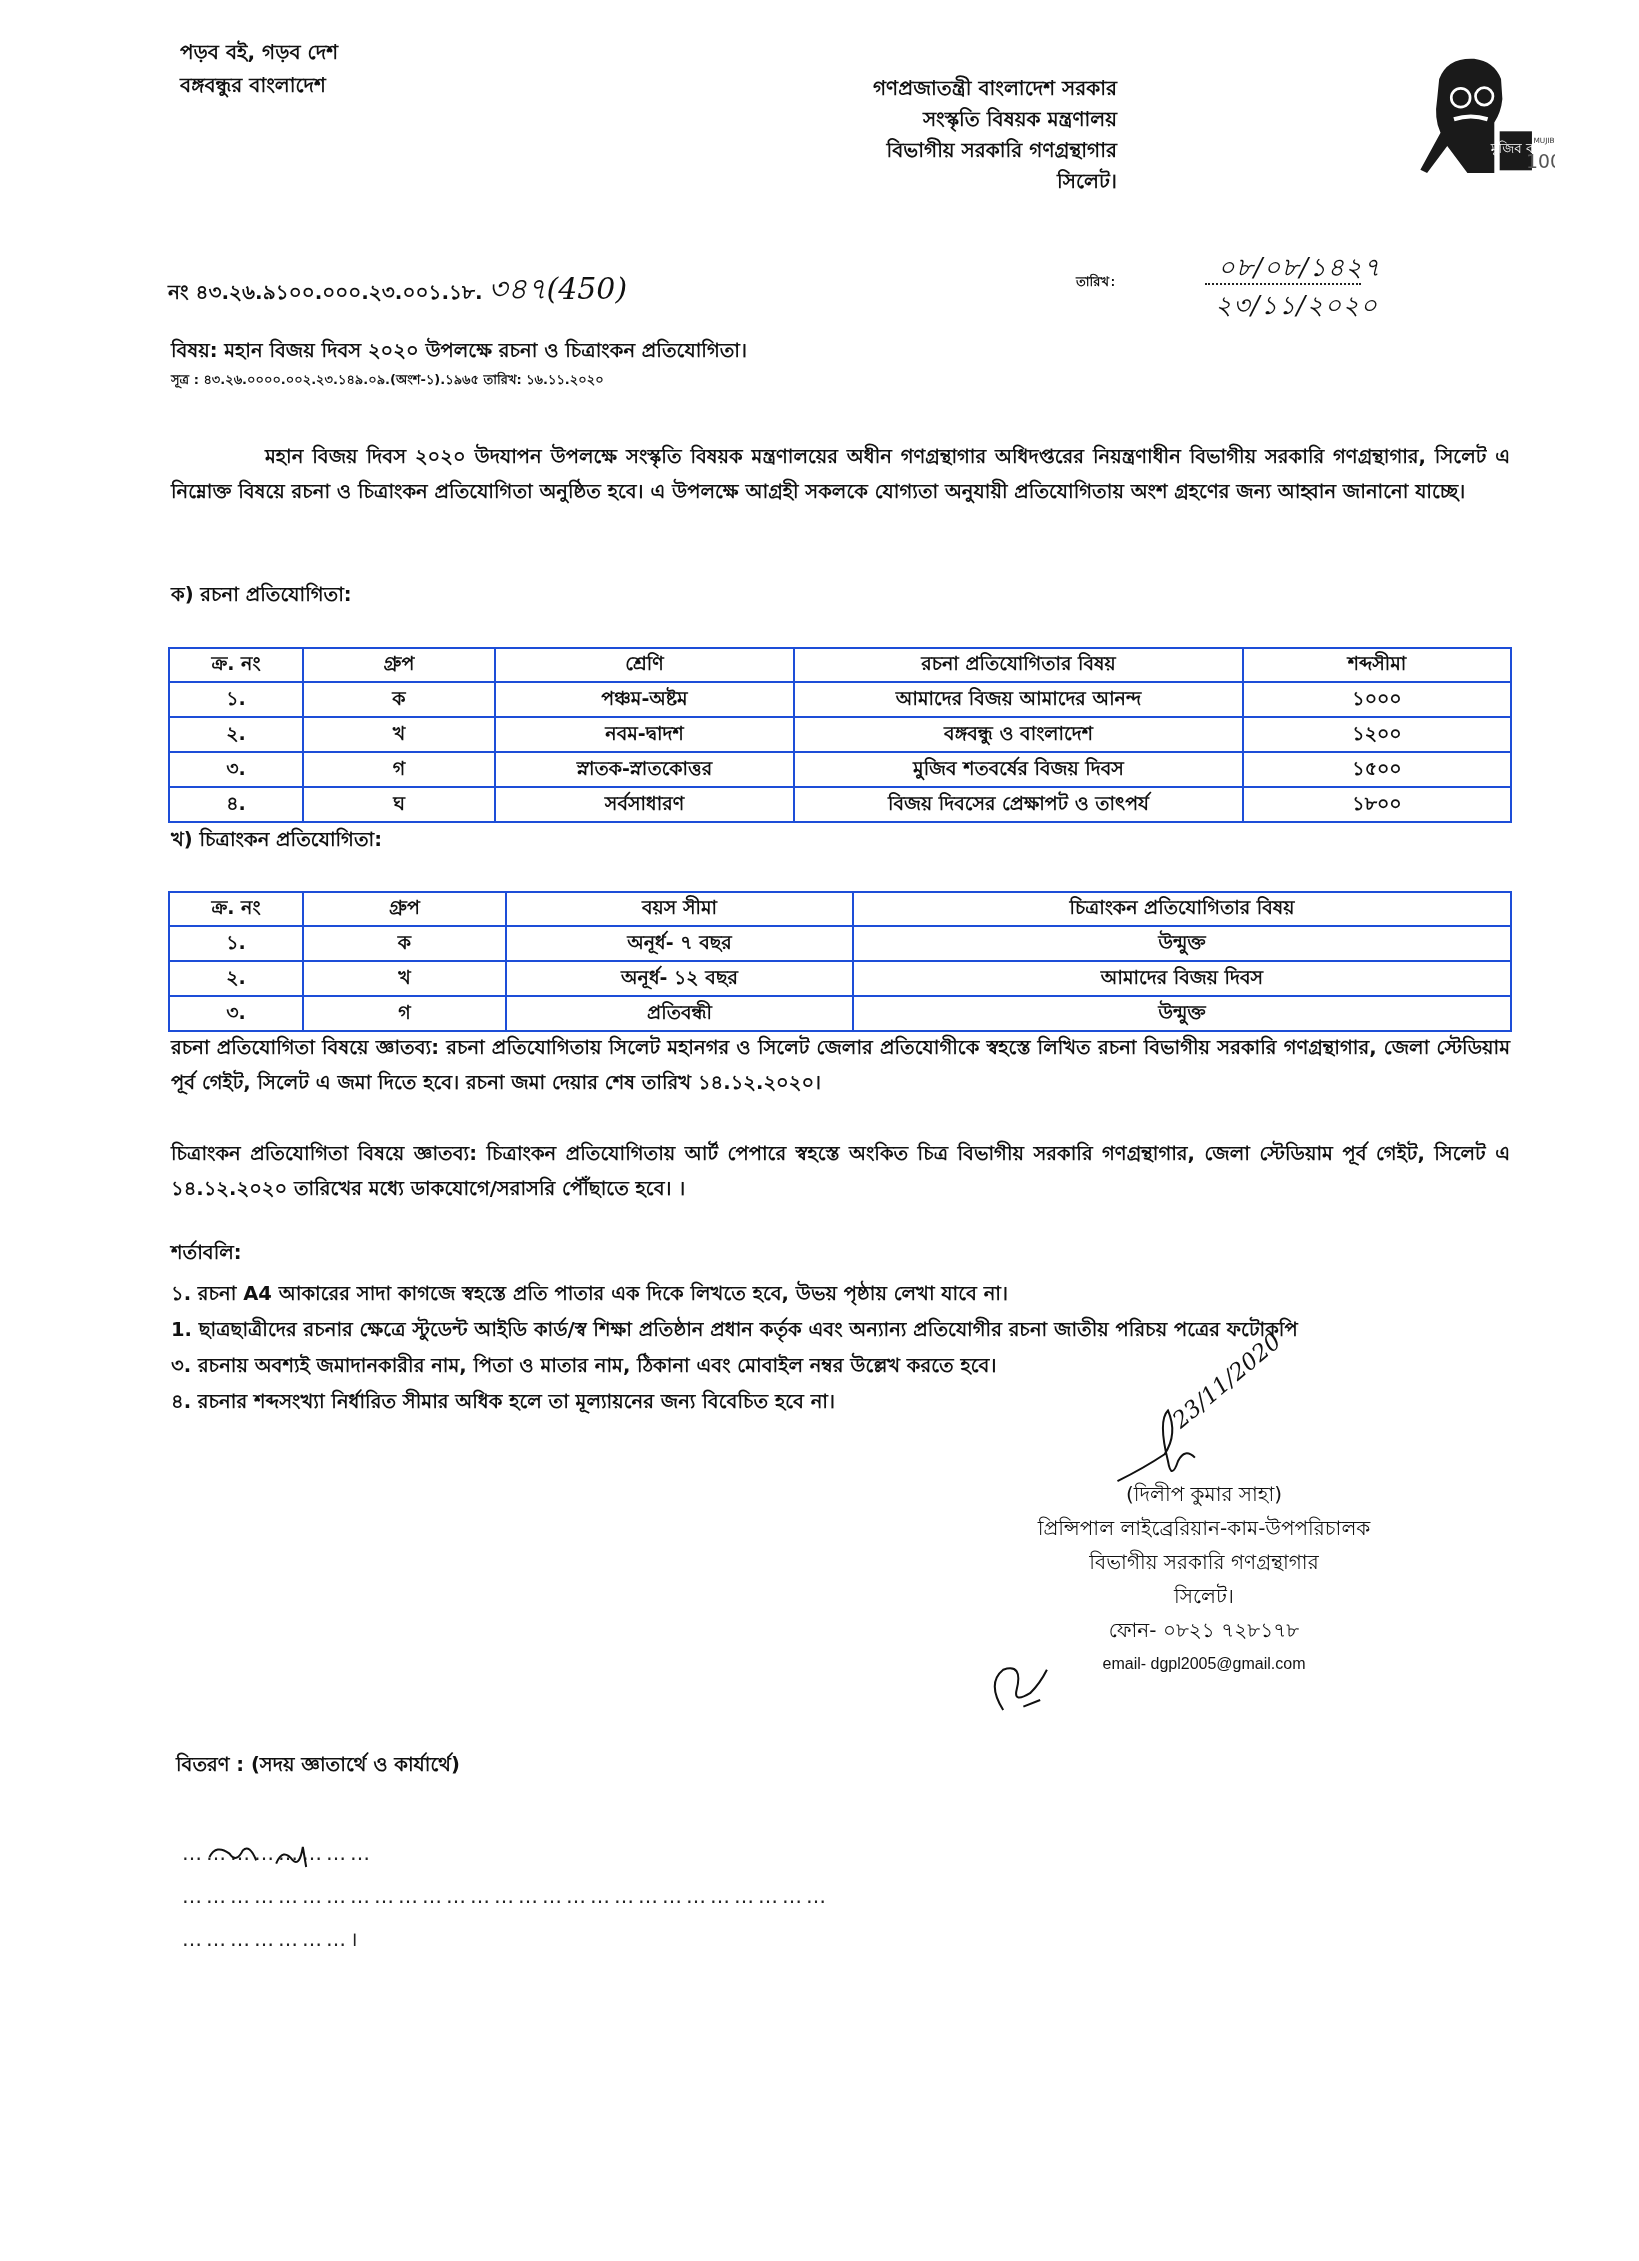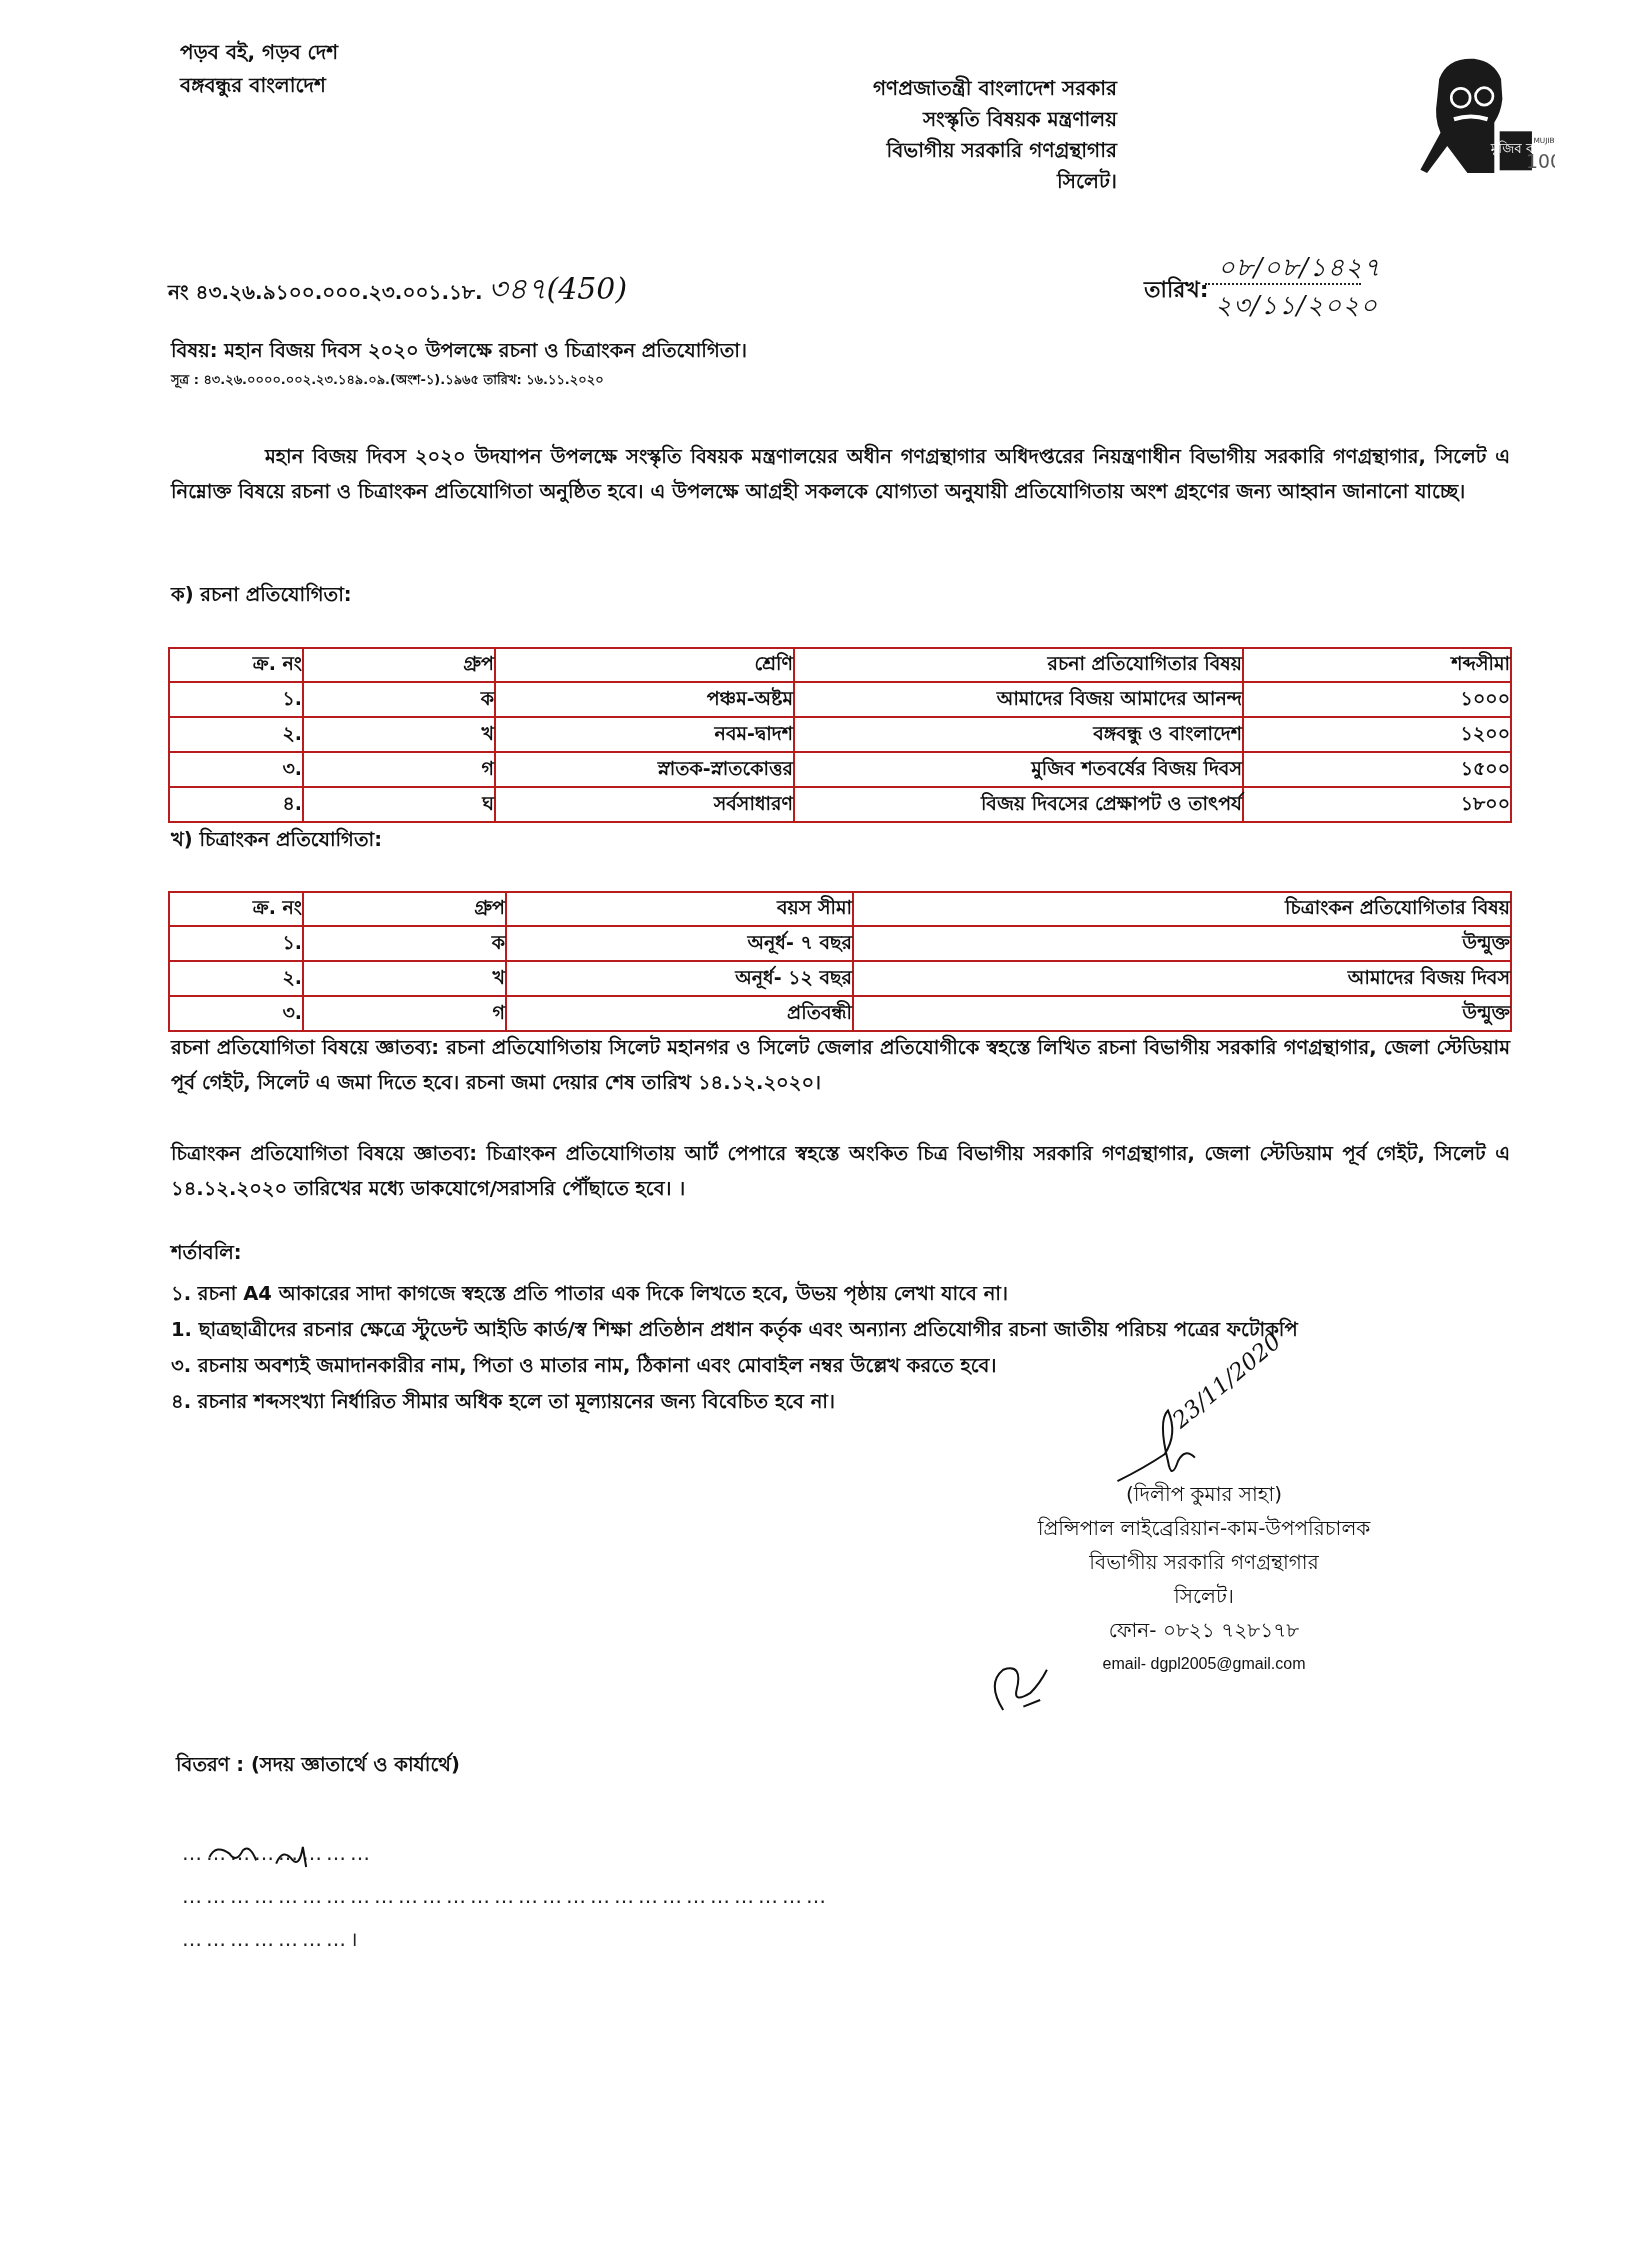--- a/index.html
+++ b/index.html
@@ -6,31 +6,31 @@
   body { width: 1639px; height: 2261px; position: relative; overflow: hidden;
          font-family: "DejaVu Sans", "Liberation Sans", sans-serif; color: #111; }
   .abs { position: absolute; }
   .slogan { left: 180px; font-size: 20px; font-weight: bold; line-height: 1; }
   .letterhead { left: 606px; width: 511px; text-align: right; font-weight: bold; font-size: 20px; }
   .letterhead div { height: 31px; line-height: 31px; }
   .letterhead .url { font-family: "Liberation Serif", serif; font-weight: normal; font-size: 19px; }
   .logo { left: 1400px; top: 52px; width: 155px; height: 121px; }
   .memo { left: 168px; top: 265px; font-size: 20px; font-weight: bold; white-space: nowrap; }
   .memo .hand { font-family: "DejaVu Serif", serif; font-style: italic; font-weight: normal; font-size: 30px; margin-left: 5.4px; }
-  .date-label { left: 1144px; top: 272px; font-size: 22px; font-weight: bold; }
+  .date-label { left: 1076px; top: 272px; font-size: 13px; font-weight: bold; font-family: Liberation Mono, monospace; }
   .date-dots { left: 1205px; top: 283px; width: 156px; border-bottom: 2px dotted #222; }
   .date-hand { font-family: "DejaVu Serif", serif; font-style: italic; font-size: 25.6px; letter-spacing: 1.3px; }
   .subject { left: 171px; top: 336px; font-size: 19.5px; font-weight: bold; }
   .ref { left: 171px; top: 370px; font-size: 13px; font-weight: bold; }
   .para { left: 171px; width: 1339px; font-size: 19.5px; font-weight: bold; line-height: 35px; text-align: justify; }
   .para p { margin: 0; }
   .para .indent { text-indent: 94px; }
   .section-label { left: 171px; font-size: 19.5px; font-weight: bold; }
   table.doc { position: absolute; border-collapse: collapse; table-layout: fixed; font-size: 19px; font-weight: bold; }
-  table.doc td, table.doc th { border: 2px solid #b91c1c; text-align: right; padding: 0; font-weight: bold; }
+  table.doc td, table.doc th { border: 2px solid #1d4ed8; text-align: center; padding: 0; font-weight: bold; }
   .sig-block { left: 1009px; width: 390px; text-align: center; font-size: 20px; }
   .sig-block div { height: 34px; line-height: 34px; }
   .email { font-family: Liberation Sans, sans-serif; font-size: 16px; }
   .signature { font-family: "DejaVu Serif", serif; font-style: italic; }
   .dots { font-size: 20px; letter-spacing: 4px; color: #222; }
 </style>
 </head>
 <body>
 
 <div class="abs slogan" style="top:42px;">পড়ব বই, গড়ব দেশ</div>

